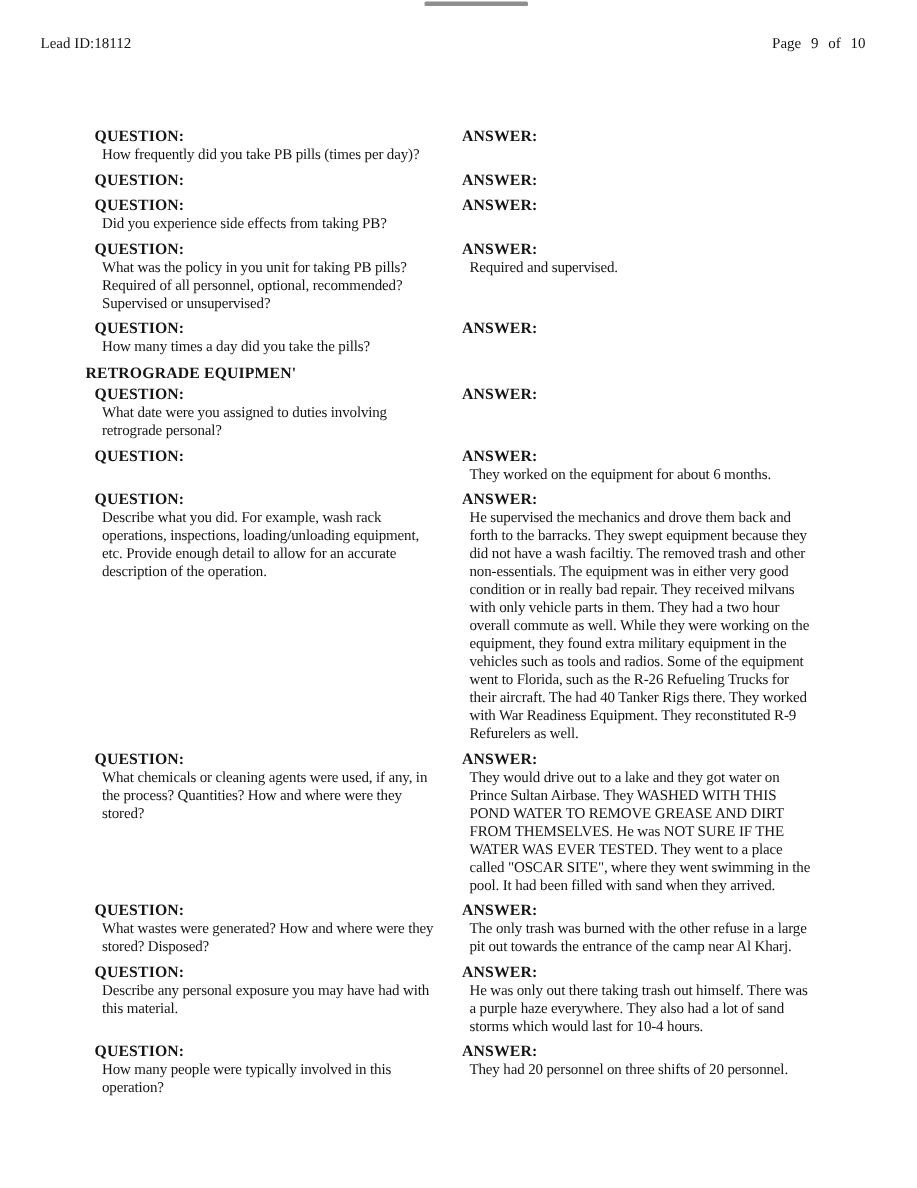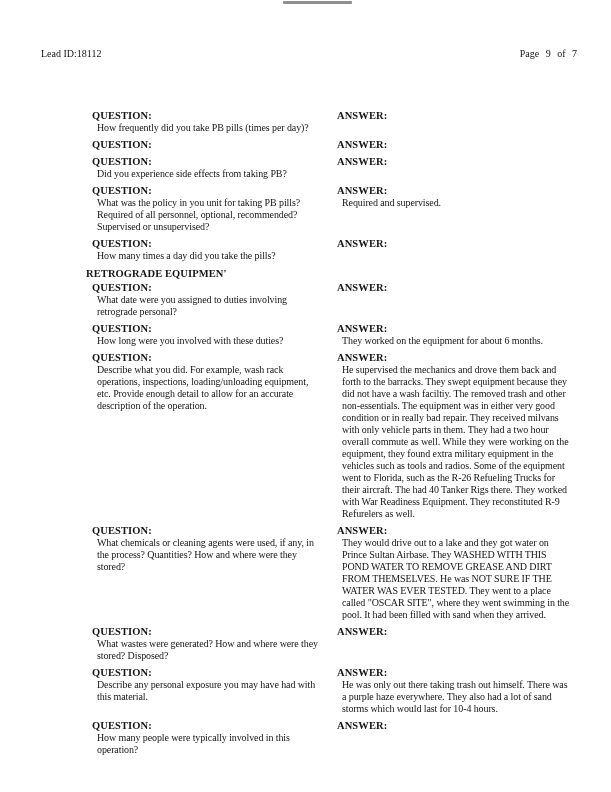--- a/index.html
+++ b/index.html
@@ -18,29 +18,28 @@
     left: 283px;
     width: 69px;
     height: 3px;
     background: #8f8f8f;
     border-radius: 1px;
   }
   .page-header {
     display: flex;
     justify-content: space-between;
     align-items: flex-start;
-    padding: 24px 34px 0 41px;
+    padding: 24px 34px 0 27px;
     font-size: 10px;
     line-height: 12px;
-    margin-top: 24px;
   }
   .page-number { word-spacing: 4px; }
   .content {
     margin-top: 50px;
-    padding-left: 84px;
+    padding-left: 55px;
     padding-right: 41px;
   }
   .qa-row {
     display: grid;
     grid-template-columns: 245px 1fr;
     margin-bottom: 5px;
   }
   .lbl {
     font-weight: bold;
     font-size: 10.5px;
@@ -63,21 +62,21 @@
     letter-spacing: 0.1px;
   }
 </style>
 </head>
 <body>
 
 <div class="scan-line"></div>
 
 <div class="page-header">
   <span class="lead-id">Lead ID:18112</span>
-  <span class="page-number">Page 9 of 7</span>
+  <span class="page-number">Page 9 of 10</span>
 </div>
 
 <div class="content">
 
   <div class="qa-row">
     <div>
       <div class="lbl">QUESTION:</div>
       <div class="txt">How frequently did you take PB pills (times per day)?</div>
     </div>
     <div>
@@ -140,21 +139,20 @@
 retrograde personal?</div>
     </div>
     <div>
       <div class="lbl">ANSWER:</div>
     </div>
   </div>
 
   <div class="qa-row">
     <div>
       <div class="lbl">QUESTION:</div>
-      <div class="txt">How long were you involved with these duties?</div>
     </div>
     <div>
       <div class="lbl">ANSWER:</div>
       <div class="txt">They worked on the equipment for about 6 months.</div>
     </div>
   </div>
 
   <div class="qa-row">
     <div>
       <div class="lbl">QUESTION:</div>
@@ -201,20 +199,22 @@
   </div>
 
   <div class="qa-row">
     <div>
       <div class="lbl">QUESTION:</div>
       <div class="txt">What wastes were generated?  How and where were they
 stored?  Disposed?</div>
     </div>
     <div>
       <div class="lbl">ANSWER:</div>
+      <div class="txt">The only trash was burned with the other refuse in a large
+pit out towards the entrance of the camp near Al Kharj.</div>
     </div>
   </div>
 
   <div class="qa-row">
     <div>
       <div class="lbl">QUESTION:</div>
       <div class="txt">Describe any personal exposure you may have had with
 this material.</div>
     </div>
     <div>
@@ -226,16 +226,17 @@
   </div>
 
   <div class="qa-row">
     <div>
       <div class="lbl">QUESTION:</div>
       <div class="txt">How many people were typically involved in this
 operation?</div>
     </div>
     <div>
       <div class="lbl">ANSWER:</div>
+      <div class="txt">They had 20 personnel on three shifts of 20 personnel.</div>
     </div>
   </div>
 
 </div>
 
 </body></html>

